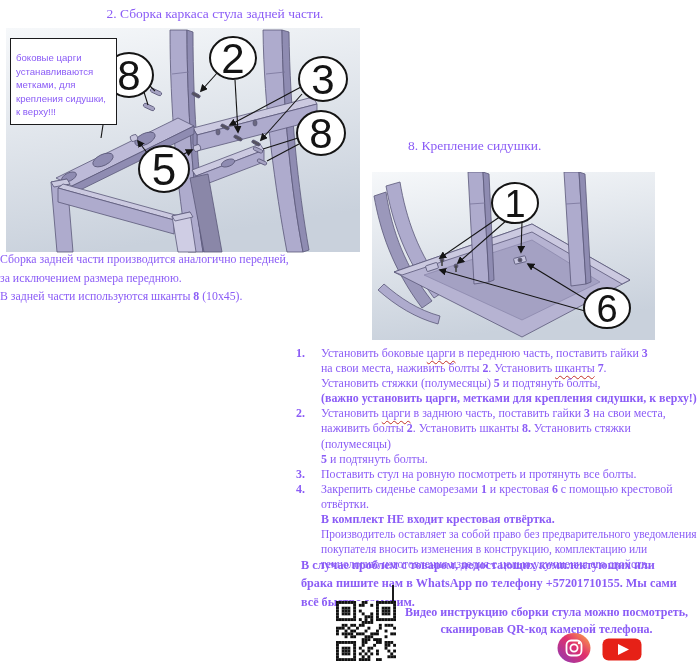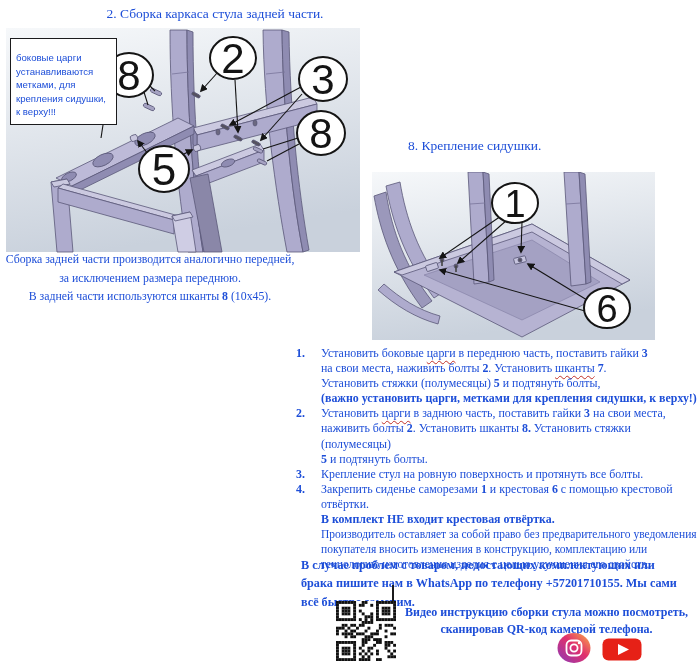--- a/index.html
+++ b/index.html
@@ -1,26 +1,26 @@
 <!DOCTYPE html>
 <html style="--chair-fill: #aeabcd; --chair-top: #cbc9e0; --chair-side: #8f8cb2; --chair-dark: #8a87a8; --chair-outline: #5a5878; --diagram-bg-top: #f6f8fa; --diagram-bg-bottom: #c9d1dc; --spell-red: #c23127; --youtube-red: #e62117; --instagram-purple: #8a3ab9; --instagram-pink: #e1306c; --instagram-orange: #fcaf45; --text: #1b1b1d;"><head>
 <meta charset="utf-8">
 <style>
   html,body{margin:0;padding:0;background:#fff;}
   .page{position:relative;width:700px;height:665px;background:#fff;overflow:hidden;
-        font-family:"Liberation Serif",serif;color:#1d4ed8;}
+        font-family:"Liberation Serif",serif;color:#8b5cf6;}
   .abs{position:absolute;}
   .b{font-weight:bold;}
   .u{text-decoration-color:#1b1b1d;}
   .sp{text-decoration-line:underline;text-decoration-style:wavy;text-decoration-color:var(--spell-red,#c22);
       text-decoration-thickness:1px;text-underline-offset:2.5px;}
   .h2heading{left:30px;top:6px;width:370px;text-align:center;font-size:13.5px;}
   .notebox{left:10px;top:38px;width:96px;background:#fff;border:1.5px solid #1b1b1d;
            padding:12px 4px 5px 5px;font-family:"Liberation Sans",sans-serif;font-size:9.6px;line-height:13.5px;}
-  .footnote{left:0px;top:250px;width:300px;text-align:center;font-size:11.8px;line-height:18.6px;}
+  .footnote{left:0px;top:250px;width:300px;text-align:left;font-size:11.8px;line-height:18.6px;}
   .h3heading{left:408px;top:138px;font-size:13.5px;}
   .instructions{left:296px;top:346px;width:406px;font-size:11.9px;line-height:15.1px;}
   .li{display:flex;}
   .num{width:25px;flex:none;font-weight:bold;}
   .libody{flex:1;}
   .mnote{font-size:11.5px;}
   .warranty{left:301px;top:556px;width:396px;font-size:12.2px;line-height:18.4px;font-weight:bold;}
   .framemark{left:392px;top:585px;width:2px;height:17px;background:#1b1b1d;}
   .videonote{left:404px;top:604px;width:285px;font-size:12px;font-weight:bold;line-height:16.5px;text-align:center;}
   svg text.callout{font-family:"Liberation Sans",sans-serif;fill:#141414;}
@@ -188,21 +188,21 @@
     <div class="li">
       <span class="num">1.</span>
       <div class="libody"><span>Установить боковые </span><span class="sp">царги</span><span> в переднюю часть, поставить гайки </span><span class="b">3</span><br><span>на свои места, наживить болты </span><span class="b">2</span><span>. Установить </span><span class="sp">шканты</span><span> </span><span class="b">7</span><span>.</span><br><span>Установить стяжки (полумесяцы) </span><span class="b">5</span><span> и подтянуть болты,</span><br><span class="b u">(важно установить царги, метками для крепления сидушки, к верху!)</span></div>
     </div>
     <div class="li">
       <span class="num">2.</span>
       <div class="libody"><span>Установить </span><span class="sp">царги</span><span> в заднюю часть, поставить гайки </span><span class="b">3</span><span> на свои места,</span><br><span>наживить болты </span><span class="b">2</span><span>. Установить шканты </span><span class="b u">8.</span><span> Установить стяжки (полумесяцы)</span><br><span class="b">5</span><span> и подтянуть болты.</span></div>
     </div>
     <div class="li">
       <span class="num">3.</span>
-      <div class="libody"><span>Крепление стул на ровную поверхность и протянуть все болты.</span></div>
+      <div class="libody"><span>Поставить стул на ровную посмотреть и протянуть все болты.</span></div>
     </div>
     <div class="li">
       <span class="num">4.</span>
       <div class="libody"><span>Закрепить сиденье саморезами </span><span class="b">1</span><span> и крестовая </span><span class="b">6</span><span> с помощью крестовой</span><br><span>отвёртки.</span></div>
     </div>
     <div class="li">
       <span class="num"></span>
       <div class="libody"><span class="b u">В комплект НЕ входит крестовая отвёртка.</span></div>
     </div>
     <div class="li mnote">

